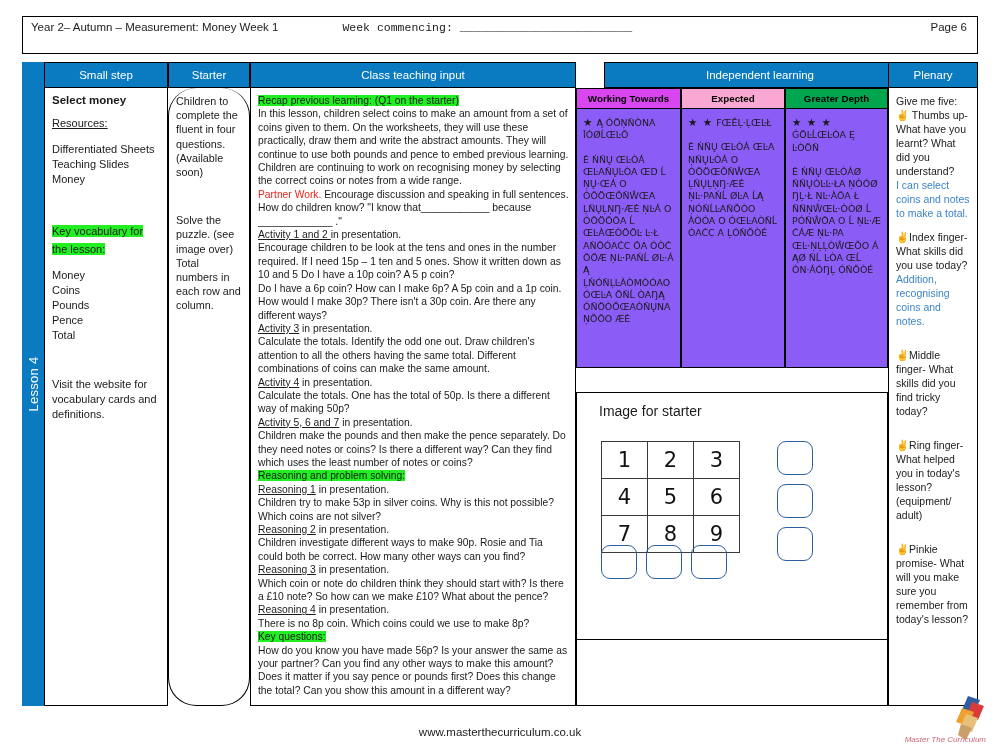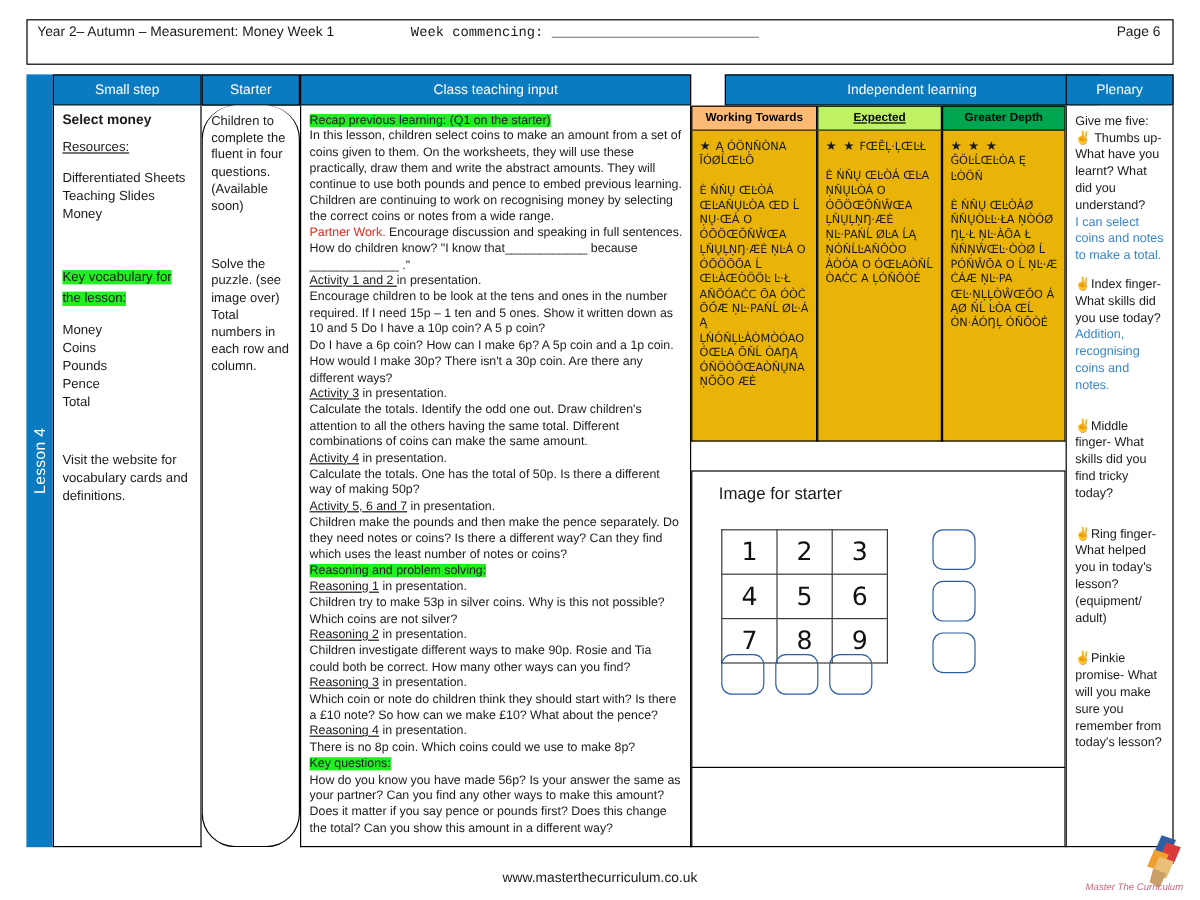--- a/index.html
+++ b/index.html
@@ -76,21 +76,21 @@
   
   .rag{
     position:absolute;top:0;height:21px;
     border:1.5px solid #000;box-sizing:border-box;
     display:flex;align-items:center;justify-content:center;
     font-size:9.8px;font-weight:bold;color:#000;
   }
   .rag-body{
     position:absolute;box-sizing:border-box;
     border-left:1.5px solid #000;border-right:1.5px solid #000;
-    border-bottom:1.5px solid #000;background:#eab308;
+    border-bottom:1.5px solid #000;background:#8b5cf6;
     padding:7px 5px 4px 6px;overflow:hidden;
   }
   .mj{font-size:9.4px;line-height:12.3px;margin:0;
       font-family:"DejaVu Sans", sans-serif;
       word-break:break-word;}
   .stars{font-size:10.5px;letter-spacing:1px;}
 
   
   .imgpanel{
     position:absolute;box-sizing:border-box;
@@ -194,22 +194,22 @@
       <p><span class="u">Reasoning 2</span><span> in presentation.</span></p>
       <p>Children investigate different ways to make 90p. Rosie and Tia could both be correct. How many other ways can you find?</p>
       <p><span class="u">Reasoning 3</span><span> in presentation.</span></p>
       <p>Which coin or note do children think they should start with? Is there a £10 note? So how can we make £10? What about the pence?</p>
       <p><span class="u">Reasoning 4</span><span> in presentation.</span></p>
       <p>There is no 8p coin. Which coins could we use to make 8p?</p>
       <p><span class="hl">Key questions:</span></p>
       <p>How do you know you have made 56p? Is your answer the same as your partner? Can you find any other ways to make this amount? Does it matter if you say pence or pounds first? Does this change the total? Can you show this amount in a different way?</p>
     </div>
 
-    <div class="rag" style="left:532px;top:26px;width:105px;background:#fdba74;">Working Towards</div>
-    <div class="rag" style="left:637px;top:26px;width:104px;background:#bef264;text-decoration:underline;">Expected</div>
+    <div class="rag" style="left:532px;top:26px;width:105px;background:#d946ef;">Working Towards</div>
+    <div class="rag" style="left:637px;top:26px;width:104px;background:#f9a8d4;">Expected</div>
     <div class="rag" style="left:741px;top:26px;width:103px;background:#00a550;">Greater Depth</div>
 
     <div class="rag-body" style="left:532px;top:47px;width:105px;height:259px;">
       <p class="mj"><span class="stars">★</span> <span>Ą  ÓÖŅŇÒNA ĪÓØĹŒĿŌ</span></p>
       <div style="height:12px"></div>
       <p class="mj">Ė ŃŇŲ ŒĿÒÁ ŒĿAŇŲĿÒA ŒD Ĺ ŅŲ·ŒÁ O ÓŌÖŒŎŇŴŒA ĻŇŲĻŅŊ·ÆĖ ŅĿÁ O ÓŌÖŌŌA Ĺ ŒĿÀŒÒÖÖĿ Ŀ·Ł AŇŌÓAĊC ŌA ÓÒĊ ŌŐÆ ŅĿ·PAŃĹ ØĿ·Á Ą ĻŃÓŇĻĿÀÒMÒÓAO ÓŒĿA ŌŇĹ ÒAŊĄ ÓŇÖÒŎŒAÒŇŲNA ŅŎŌO ÆĖ</p>
     </div>
     <div class="rag-body" style="left:637px;top:47px;width:104px;height:259px;">
       <p class="mj"><span class="stars">★ ★</span> <span>FŒÊĻ·ĻŒĿŁ</span></p>
       <div style="height:12px"></div>

